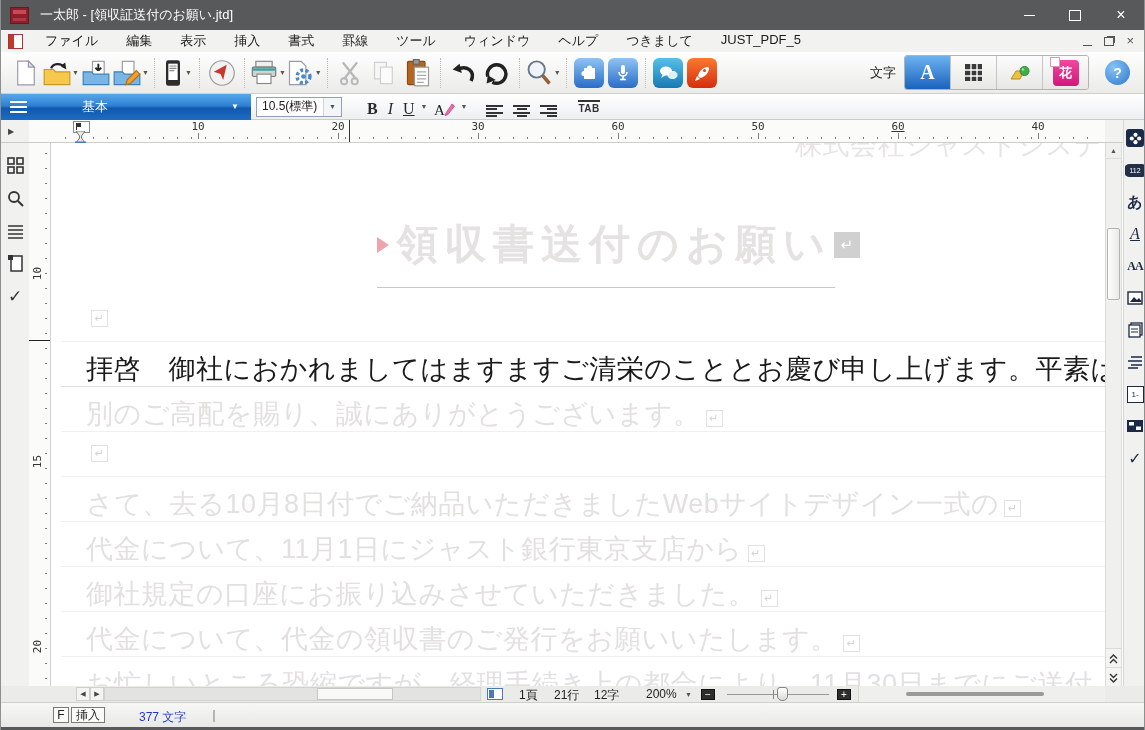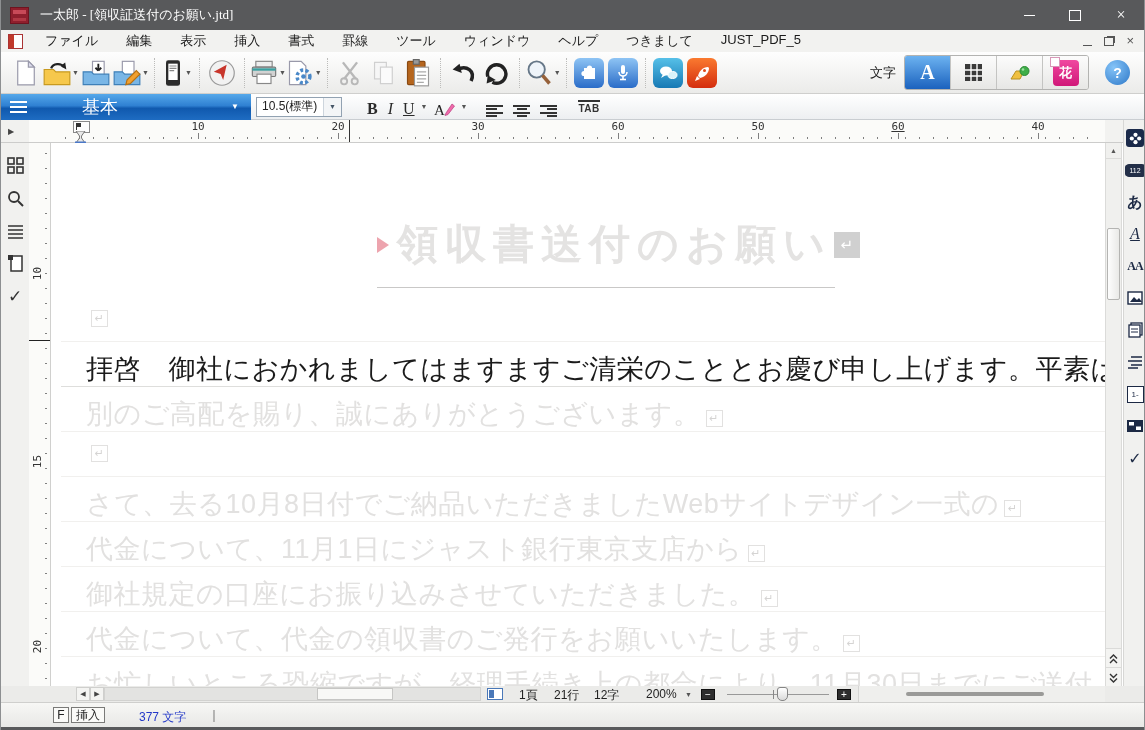--- a/index.html
+++ b/index.html
@@ -1,20 +1,20 @@
 <!DOCTYPE html>
 <html><head>
 <meta charset="utf-8">
 <style>
   html,body{margin:0;padding:0;background:#c8c8c8;}
   .app{position:relative;width:1145px;height:730px;background:#fff;overflow:hidden;
        font-family:"Liberation Sans","DejaVu Sans",sans-serif;
        border-left:1px solid #8d8f91;border-right:1px solid #8d8f91;box-sizing:border-box;}
   
-  .titlebar{position:absolute;top:0;left:0;right:0;height:30px;background:#58595b;display:flex;align-items:center;font-family:Liberation Serif, serif;}
+  .titlebar{position:absolute;top:0;left:0;right:0;height:30px;background:#58595b;display:flex;align-items:center;}
   .app-icon{width:17px;height:15px;margin-left:9px;background:#8f1f2d;border:1px solid #6e1420;position:relative;}
   .app-icon::after{content:"";position:absolute;left:2px;top:2px;right:2px;height:4px;background:#c84a58;}
   .app-icon::before{content:"";position:absolute;left:2px;bottom:2px;right:2px;height:3px;background:#b03844;}
   .wtitle{color:#fff;font-size:13px;margin-left:11px;}
   .win-controls{margin-left:auto;display:flex;height:100%;}
   .win-btn{width:46px;display:flex;align-items:center;justify-content:center;color:#fff;}
   .wmin{width:11px;height:1px;background:#fff;display:inline-block;}
   .wmax{width:10px;height:9px;border:1px solid #fff;display:inline-block;}
   .wclose{font-size:16px;line-height:16px;}
   
@@ -52,21 +52,21 @@
   .hanako::after{content:"";position:absolute;left:-3px;top:-3px;width:8px;height:8px;background:#fff;border:1px solid #d898b8;}
   .help-btn{width:25px;height:25px;border-radius:50%;margin:0 6px 0 16px;color:#fff;font-weight:bold;font-size:14px;
             background:radial-gradient(circle at 35% 30%,#85c4f8,#2e78c8);display:flex;align-items:center;justify-content:center;}
   
   .formatbar{position:absolute;top:94px;left:0;right:0;height:26px;background:linear-gradient(#ffffff,#edeff1);
              border-bottom:1px solid #c9cdd1;display:flex;align-items:center;box-sizing:border-box;}
   .fb-blue{width:250px;height:26px;display:flex;align-items:center;color:#fff;flex-shrink:0;
            background:linear-gradient(#55a8ea 0%,#2f80d2 45%,#1059ae 55%,#1e6cc2 100%);}
   .hamb{width:17px;margin-left:9px;display:flex;flex-direction:column;gap:3px;}
   .hamb i{height:2px;background:#fff;display:block;}
-  .fb-style{margin-left:55px;font-size:18px;}
+  .fb-style{margin-left:55px;font-size:13px;}
   .fb-blue .dd{color:#fff;margin-left:auto;margin-right:12px;font-size:8px;}
   .combo{height:20px;border:1px solid #92a2b2;background:#fff;display:flex;align-items:center;
          font-size:12px;color:#222;padding-left:5px;box-sizing:border-box;}
   .combo .carr{margin-left:auto;width:17px;height:100%;border-left:1px solid #cdd5dd;background:#f3f5f7;
                display:flex;align-items:center;justify-content:center;font-size:7px;color:#456;}
   .fmt-btn{height:22px;display:flex;align-items:flex-end;justify-content:center;color:#2a2a2a;
            font-family:"Liberation Serif","DejaVu Serif",serif;font-size:16px;padding:0 5px;}
   .al-icon{width:17px;height:13px;display:flex;flex-direction:column;justify-content:space-between;}
   .al-icon i{height:2px;background:#333;display:block;}
   .tab-btn{font-size:10px;font-weight:bold;color:#333;border-top:2px solid #333;padding-top:1px;letter-spacing:.5px;margin-left:16px;}
@@ -591,20 +591,21 @@
     <div class="li" style="top:110px;">
       <svg width="17" height="18" viewBox="0 0 17 18">
           <path d="M4 2h11v15H4z" fill="#fff" stroke="#333" stroke-width="1.5"></path>
           <rect x="1" y="1" width="5" height="5" fill="#333"></rect>
         </svg>
     </div>
     <div class="li" style="top:143px;font-size:17px;font-weight:bold;">✓</div>
   </div>
 
   <div class="doc-area">
+    <div class="company">株式会社ジャストシステ</div>
     <div class="title-row">
       <span class="t-arrow"></span>
       <span class="doc-title">領収書送付のお願い</span>
       <span class="title-return">↵</span>
     </div>
     <div class="title-underline"></div>
     <div id="doc-body">
         <div class="doc-line">
           <div class="line-text">
             <span class="return-mark">↵</span>

